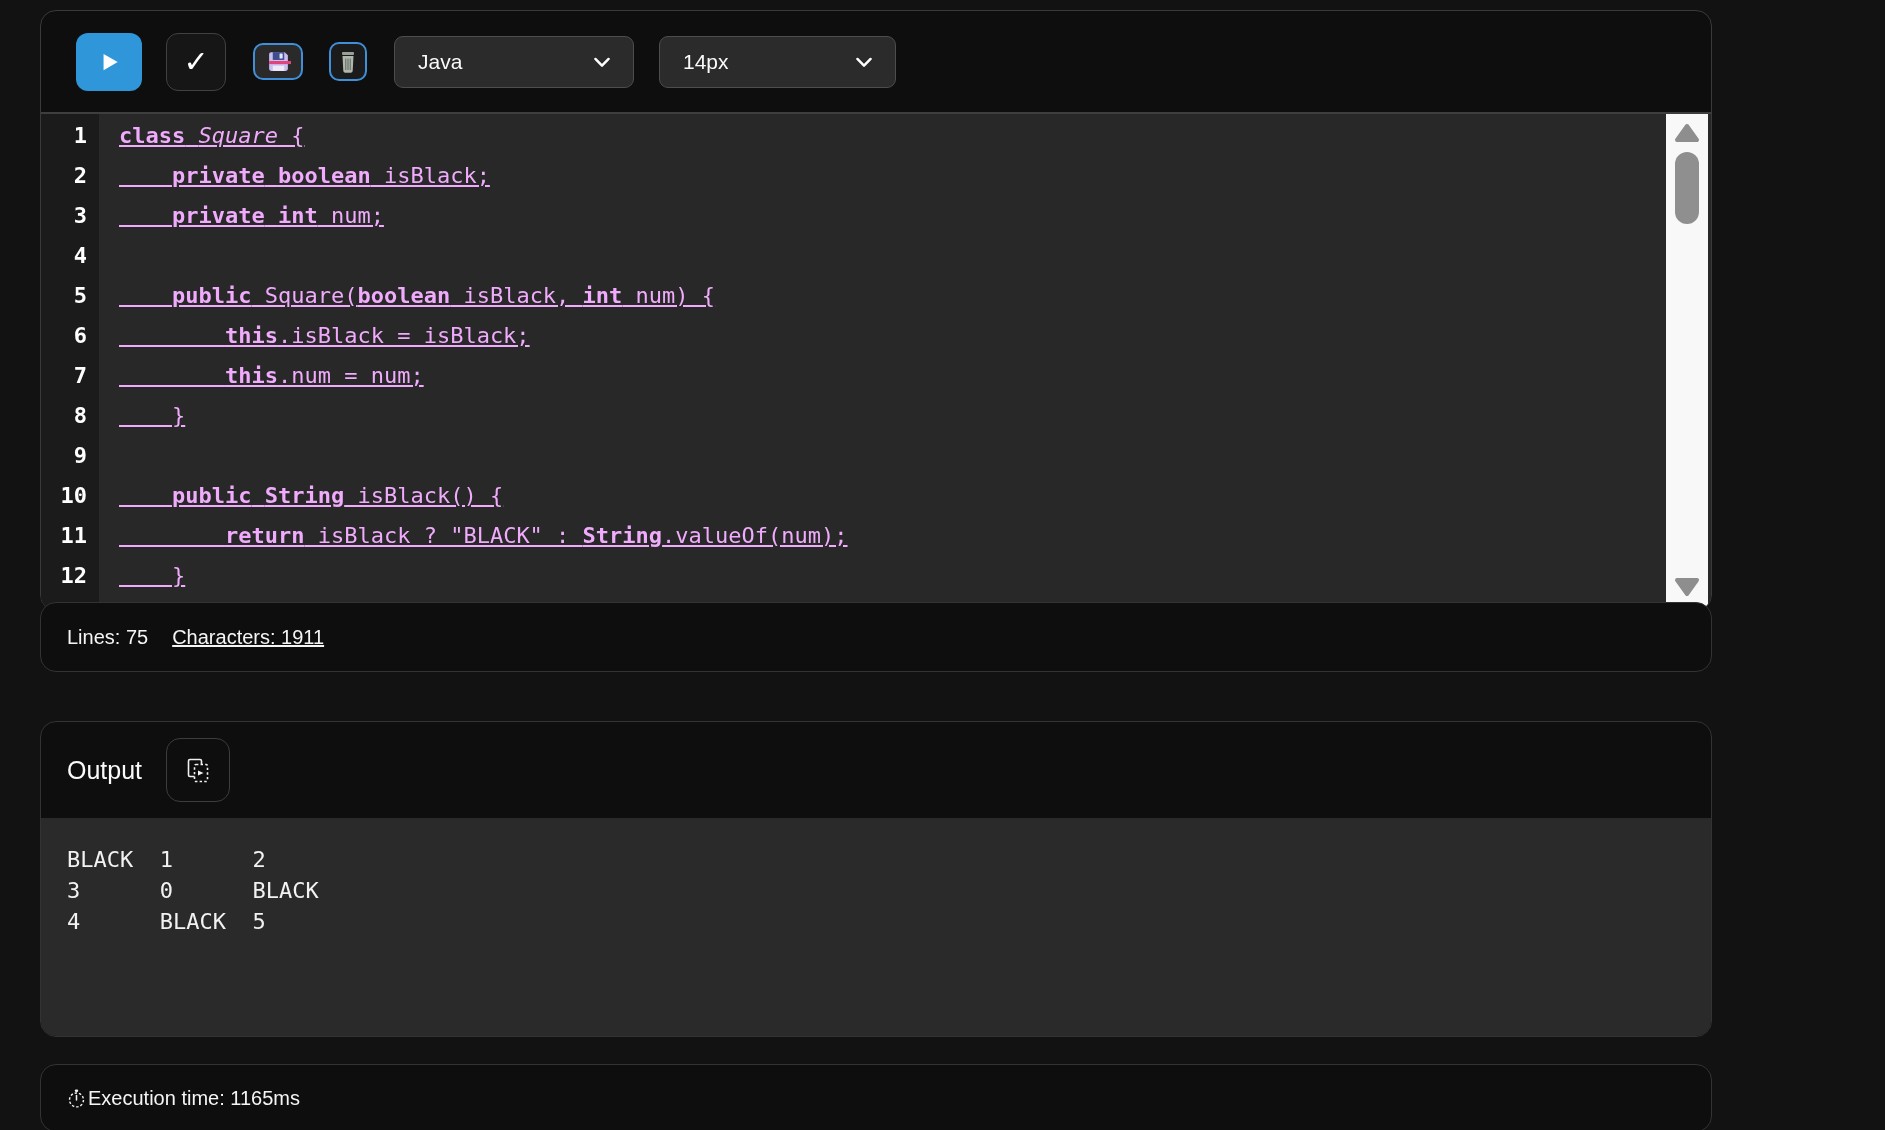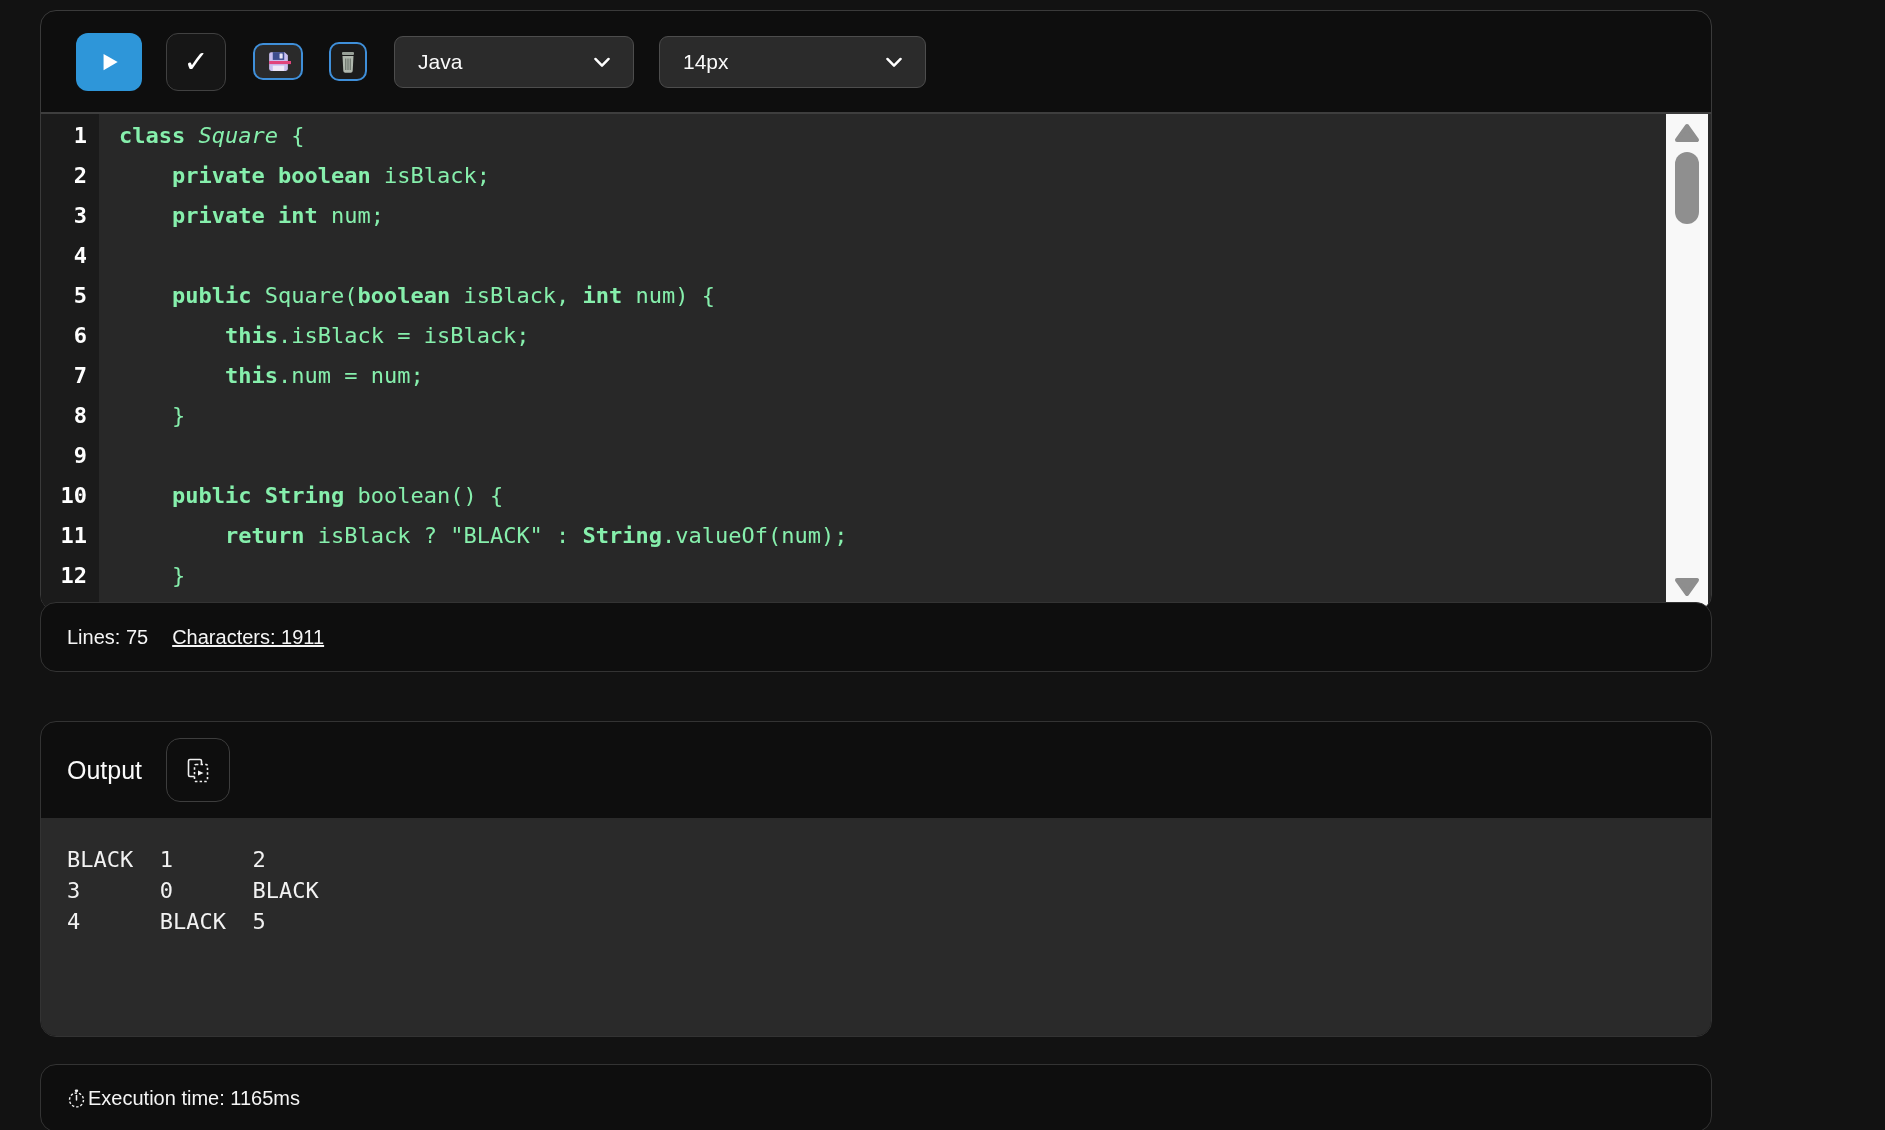--- a/index.html
+++ b/index.html
@@ -21,31 +21,31 @@
                border:1px solid #414141; margin-left:24px;
                color:#fff; font-size:30px; line-height:1; }
   #save-btn  { width:50px; height:37px; border-radius:10px; background:#2a2a2a;
                border:2px solid #3f8fd9; margin-left:27px; }
   #trash-btn { width:38px; height:39px; border-radius:10px; background:#1b1b1b;
                border:2px solid #3f8fd9; margin-left:26px; }
   .select { height:52px; border-radius:9px; background:#2b2b2b; border:1px solid #4d4d4d;
             display:flex; align-items:center; justify-content:space-between;
             padding:0 20px 0 23px; font-size:21px; color:#fafafa; cursor:pointer; }
   #lang-select { width:240px; margin-left:27px; }
-  #size-select { width:267px; margin-left:25px; }
+  #size-select { width:237px; margin-left:25px; }
 
   #editor { position:absolute; left:0; right:0; top:101px; bottom:0;
             background:#282828; border-top:2px solid #3e3e3e; overflow:hidden; }
   #gutter-bg { position:absolute; left:0; top:0; bottom:0; width:58px; background:#1b1b1b; }
   #code-rows { position:absolute; left:0; top:2px; right:0; }
   .code-row { display:flex; height:40px;
               font:22px/40px "DejaVu Sans Mono", monospace; white-space:pre; }
   .code-row .ln { width:58px; min-width:58px; background:#1b1b1b; color:#fff;
                   text-align:right; padding-right:12px; font-weight:bold; }
-  .code-row .src { padding-left:20px; color:#86efac; }
+  .code-row .src { padding-left:20px; color:#f0abfc;text-decoration:underline; }
   .tok-k { font-weight:bold; }
   .tok-c { font-style:italic; }
 
   #scrollbar { position:absolute; right:3px; top:0; width:42px; height:497px; background:#f8f8f8; }
   #sb-up   { position:absolute; left:50%; transform:translateX(-50%); top:8px; }
   #sb-down { position:absolute; left:50%; transform:translateX(-50%); bottom:9px; }
   #sb-thumb{ position:absolute; left:9px; top:38px; width:24px; height:72px;
              background:#8f8f8f; border-radius:12px; cursor:grab; }
 
   
@@ -138,21 +138,21 @@
       <div id="code-rows">
           <div class="code-row"><span class="ln">1</span><span class="src"><span class="tok-k">class</span><span class="tok-p"> </span><span class="tok-c">Square</span><span class="tok-p"> {</span></span></div>
           <div class="code-row"><span class="ln">2</span><span class="src"><span class="tok-p">    </span><span class="tok-k">private</span><span class="tok-p"> </span><span class="tok-k">boolean</span><span class="tok-p"> isBlack;</span></span></div>
           <div class="code-row"><span class="ln">3</span><span class="src"><span class="tok-p">    </span><span class="tok-k">private</span><span class="tok-p"> </span><span class="tok-k">int</span><span class="tok-p"> num;</span></span></div>
           <div class="code-row"><span class="ln">4</span><span class="src"></span></div>
           <div class="code-row"><span class="ln">5</span><span class="src"><span class="tok-p">    </span><span class="tok-k">public</span><span class="tok-p"> Square(</span><span class="tok-k">boolean</span><span class="tok-p"> isBlack, </span><span class="tok-k">int</span><span class="tok-p"> num) {</span></span></div>
           <div class="code-row"><span class="ln">6</span><span class="src"><span class="tok-p">        </span><span class="tok-k">this</span><span class="tok-p">.isBlack = isBlack;</span></span></div>
           <div class="code-row"><span class="ln">7</span><span class="src"><span class="tok-p">        </span><span class="tok-k">this</span><span class="tok-p">.num = num;</span></span></div>
           <div class="code-row"><span class="ln">8</span><span class="src"><span class="tok-p">    }</span></span></div>
           <div class="code-row"><span class="ln">9</span><span class="src"></span></div>
-          <div class="code-row"><span class="ln">10</span><span class="src"><span class="tok-p">    </span><span class="tok-k">public</span><span class="tok-p"> </span><span class="tok-k">String</span><span class="tok-p"> boolean() {</span></span></div>
+          <div class="code-row"><span class="ln">10</span><span class="src"><span class="tok-p">    </span><span class="tok-k">public</span><span class="tok-p"> </span><span class="tok-k">String</span><span class="tok-p"> isBlack() {</span></span></div>
           <div class="code-row"><span class="ln">11</span><span class="src"><span class="tok-p">        </span><span class="tok-k">return</span><span class="tok-p"> isBlack ? "BLACK" : </span><span class="tok-k">String</span><span class="tok-p">.valueOf(num);</span></span></div>
           <div class="code-row"><span class="ln">12</span><span class="src"><span class="tok-p">    }</span></span></div>
           <div class="code-row"><span class="ln">13</span><span class="src"><span class="tok-p">}</span></span></div>
         </div>
 
       <div id="scrollbar">
         <span id="sb-up">
           <svg width="30" height="22" viewBox="0 0 30 22">
               <path d="M15 4 L25 18 H5 Z" fill="#8e8e8e" stroke="#8e8e8e" stroke-width="4" stroke-linejoin="round"></path>
             </svg>

